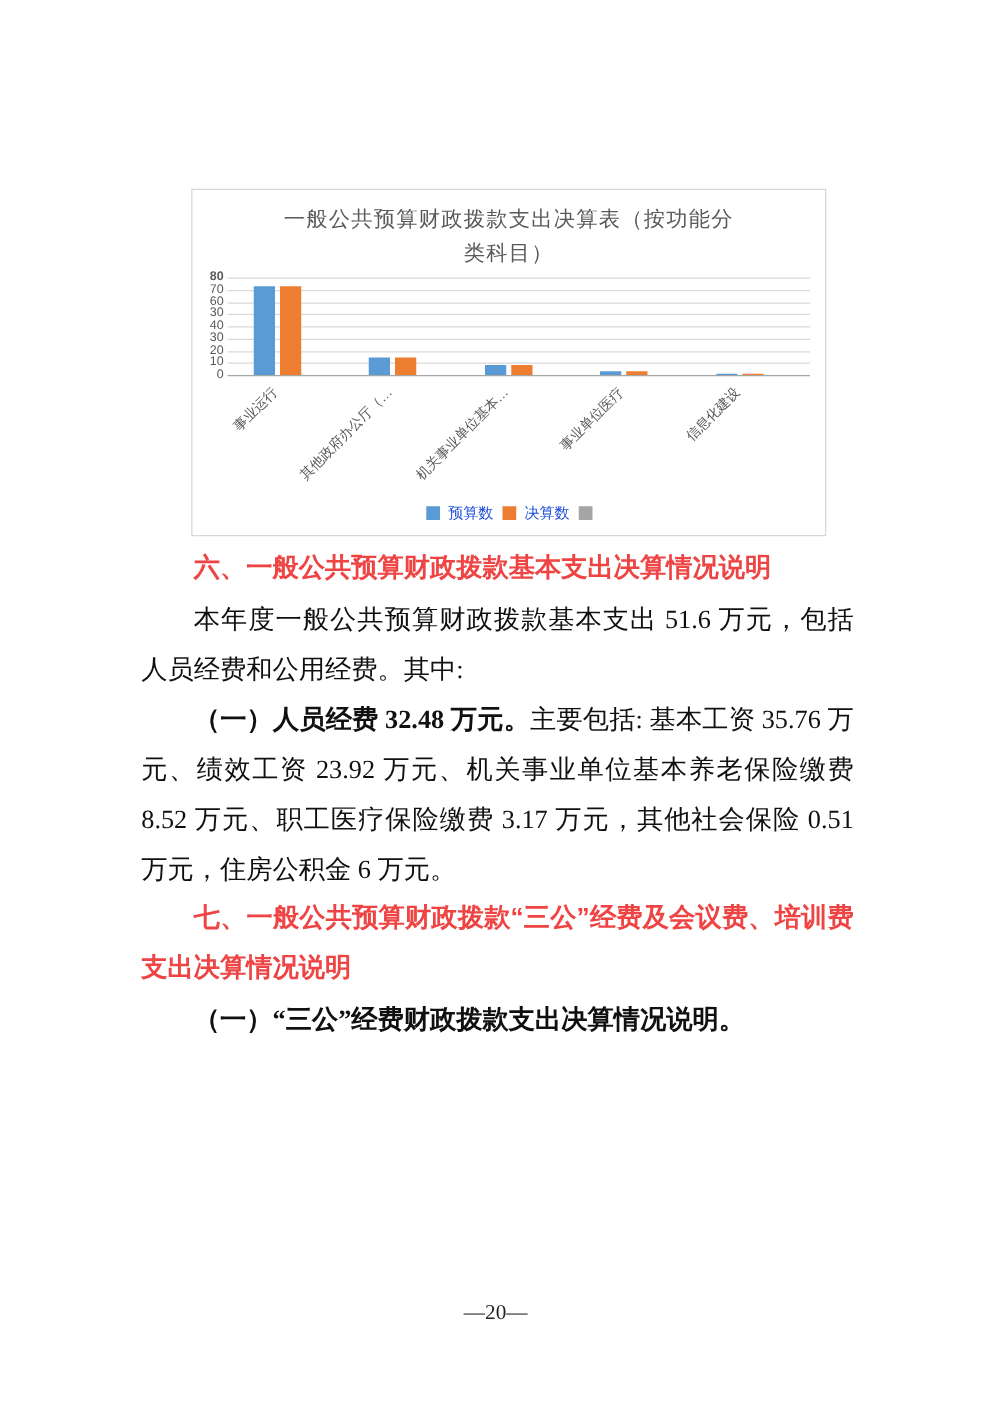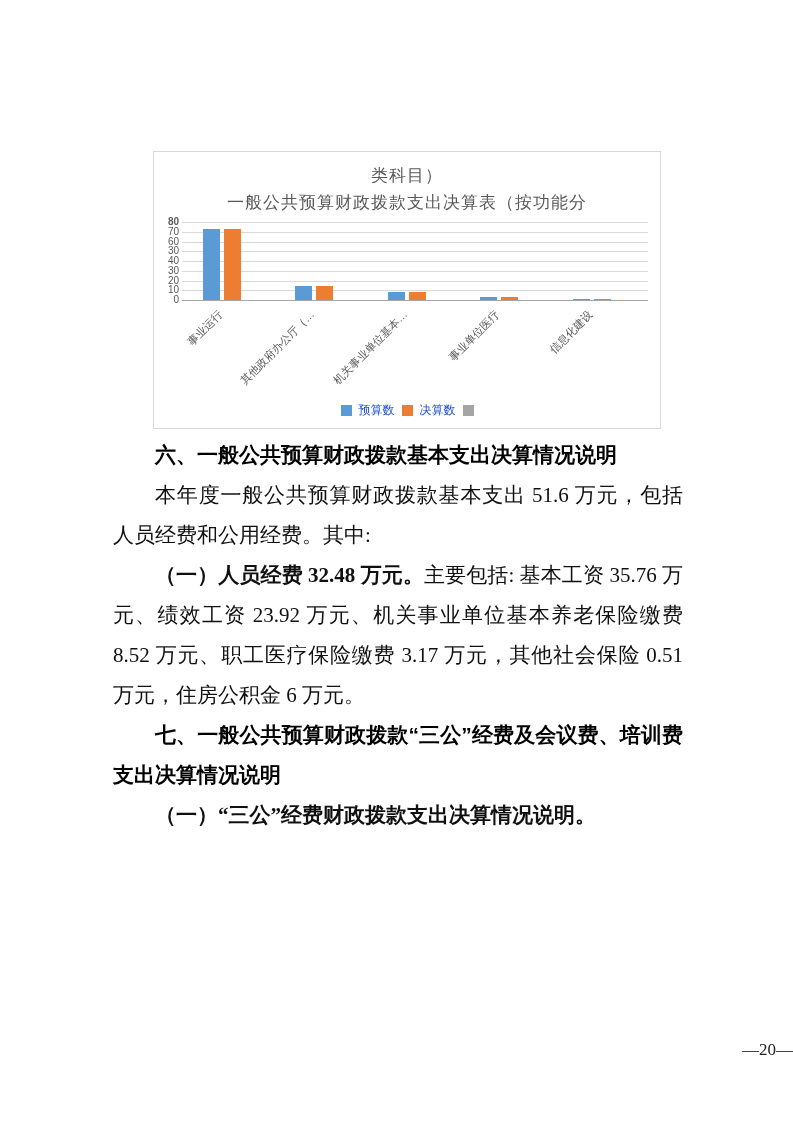--- a/index.html
+++ b/index.html
@@ -38,38 +38,38 @@
     font-size:12px; color:#1d4ed8; font-family:"Liberation Sans", sans-serif;
   }
   .legend .sw { width:11px; height:11px; display:inline-block; flex:none; }
 
   
   .content {
     position:absolute; left:113px; top:435px; width:570px;
     font-size:21px; line-height:40px; text-align:justify; text-justify:inter-character;
   }
   .content p { text-indent:2em; }
-  .h-sans { font-family:"Liberation Sans", sans-serif; font-weight:bold; color:#000000; }
+  .h-sans { font-family:"Liberation Sans", sans-serif; font-weight:bold; color:#ef4444; }
   .lead { font-weight:bold; }
 
   .pageno {
-    position:absolute; left:0; right:0; top:1040px; text-align:right;
+    position:absolute; left:0; right:0; top:1040px; text-align:center;
     font-size:17px; line-height:20px; color:#222;
     font-family:"Liberation Serif", serif;
   }
 </style>
 </head>
 <body>
 
 <div class="page">
 
   <figure class="chart-box" id="chartBox">
     <div class="chart-title">
+      <div>一般公共预算财政拨款支出决算表（按功能分</div>
       <div>类科目）</div>
-      <div>一般公共预算财政拨款支出决算表（按功能分</div>
     </div>
     <div class="legend" id="chartLegend">
         <span class="sw" style="background: rgb(91, 155, 213);"></span>
         <span>预算数</span>
         <span class="sw" style="background: rgb(237, 125, 49);"></span>
         <span>决算数</span>
         <span class="sw" style="background: rgb(165, 165, 165);"></span>
       </div>
   <div class="gridline zero" style="left: 28px; width: 466px; top: 148px;"></div>
       <div class="ytick" style="left: 1px; top: 142px;">0</div>

